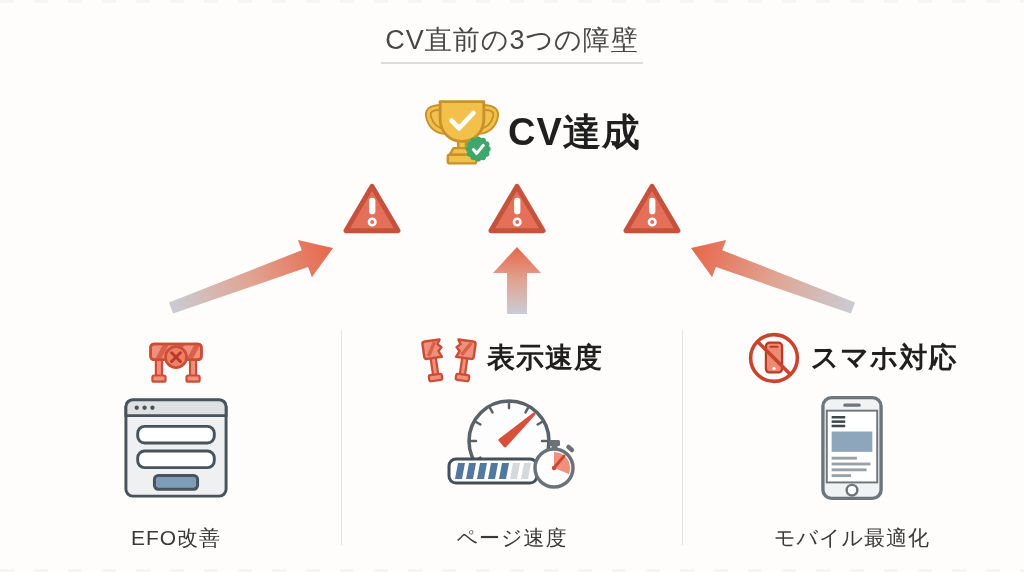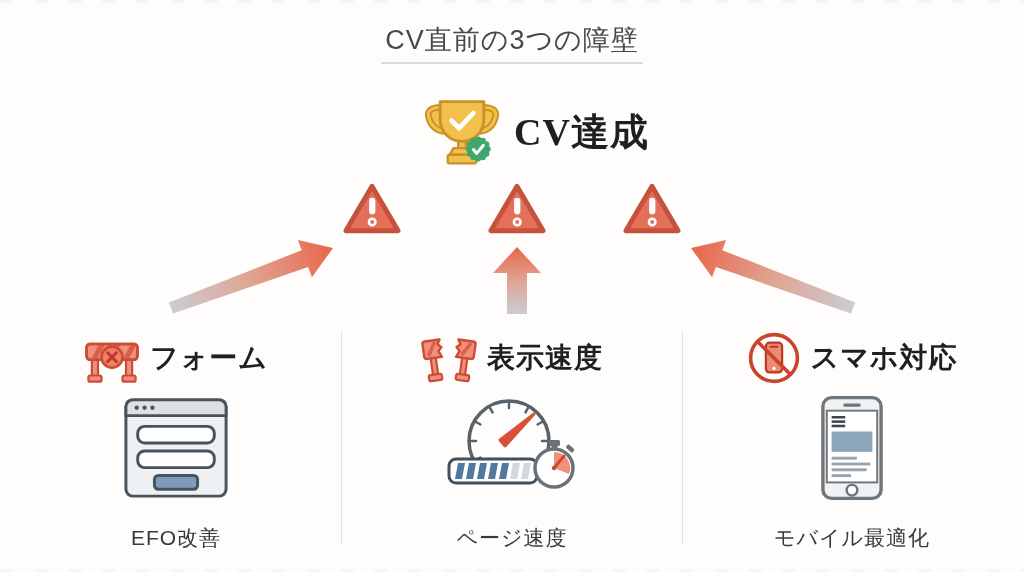--- a/index.html
+++ b/index.html
@@ -11,21 +11,21 @@
   *{margin:0;padding:0;box-sizing:border-box;}
   html,body{width:1024px;height:572px;overflow:hidden;}
   body{background:var(--bg);font-family:"Liberation Sans","DejaVu Sans",sans-serif;}
   .canvas{position:relative;width:1024px;height:572px;background:var(--bg);padding-left:8px;}
   .edge-hint{position:absolute;left:0;width:1024px;height:3px;opacity:.5;
     background:repeating-linear-gradient(90deg,#efede9 0 14px,transparent 14px 34px);}
   .edge-top{top:0;} .edge-bottom{bottom:0;}
   .title-wrap{position:absolute;top:22px;left:0;width:1024px;text-align:center;}
   .title{font-size:27px;font-weight:500;color:var(--title_color);letter-spacing:1px;}
   .title-underline{position:absolute;top:62px;left:381px;width:262px;height:2px;background:#dcdcdc;}
-  .goal{position:absolute;left:424px;top:94px;display:flex;align-items:center;gap:14px;font-family:Liberation Serif, serif;}
+  .goal{position:absolute;left:424px;top:94px;display:flex;align-items:center;gap:8px;}
   .goal-label{font-size:38px;font-weight:bold;color:var(--text_dark);letter-spacing:1px;}
   .warning{position:absolute;top:180px;width:62px;height:57px;}
   .w1{left:341px;} .w2{left:486px;} .w3{left:621px;}
   .arrow{position:absolute;}
   .arrow-left{left:163px;top:238px;}
   .arrow-mid{left:492px;top:246px;}
   .arrow-right{left:686px;top:238px;}
   .divider{position:absolute;top:330px;height:215px;width:1px;background:var(--divider);}
   .d1{left:341px;} .d2{left:682px;}
   .column{position:absolute;top:330px;height:222px;display:flex;flex-direction:column;align-items:center;}
@@ -150,21 +150,20 @@
         <g clip-path="url(#barClip)" stroke="#d9604a" stroke-width="6">
           <line x1="8" y1="40" x2="24" y2="10"></line>
             <line x1="26" y1="40" x2="42" y2="10"></line>
             <line x1="44" y1="40" x2="60" y2="10"></line>
         </g>
         <rect x="3" y="16" width="58" height="18" rx="4" fill="none" stroke="#cc4c36" stroke-width="3"></rect>
         <circle cx="32" cy="31" r="12" fill="#ee8068" stroke="#cc4c36" stroke-width="3"></circle>
         <line x1="27" y1="26" x2="37" y2="36" stroke="#b93a26" stroke-width="3.5" stroke-linecap="round"></line>
         <line x1="37" y1="26" x2="27" y2="36" stroke="#b93a26" stroke-width="3.5" stroke-linecap="round"></line>
       </svg>
-      <span class="htxt">フォーム</span>
     </div>
     <div class="illu">
       <svg width="108" height="108" viewBox="0 0 110 110">
         <rect x="4" y="6" width="102" height="98" rx="7" fill="#eef0f2" stroke="#49535c" stroke-width="3"></rect>
         <path d="M4 22 H106" stroke="#49535c" stroke-width="2.5"></path>
         <path d="M11 6 H99 A7 7 0 0 1 106 13 V22 H4 V13 A7 7 0 0 1 11 6 Z" fill="#dde1e4" stroke="#49535c" stroke-width="3"></path>
         <circle cx="15" cy="14" r="2.2" fill="#49535c"></circle>
           <circle cx="23" cy="14" r="2.2" fill="#49535c"></circle>
           <circle cx="31" cy="14" r="2.2" fill="#49535c"></circle>
         <rect x="16" y="33" width="78" height="17" rx="7" fill="#ffffff" stroke="#49535c" stroke-width="3"></rect>

